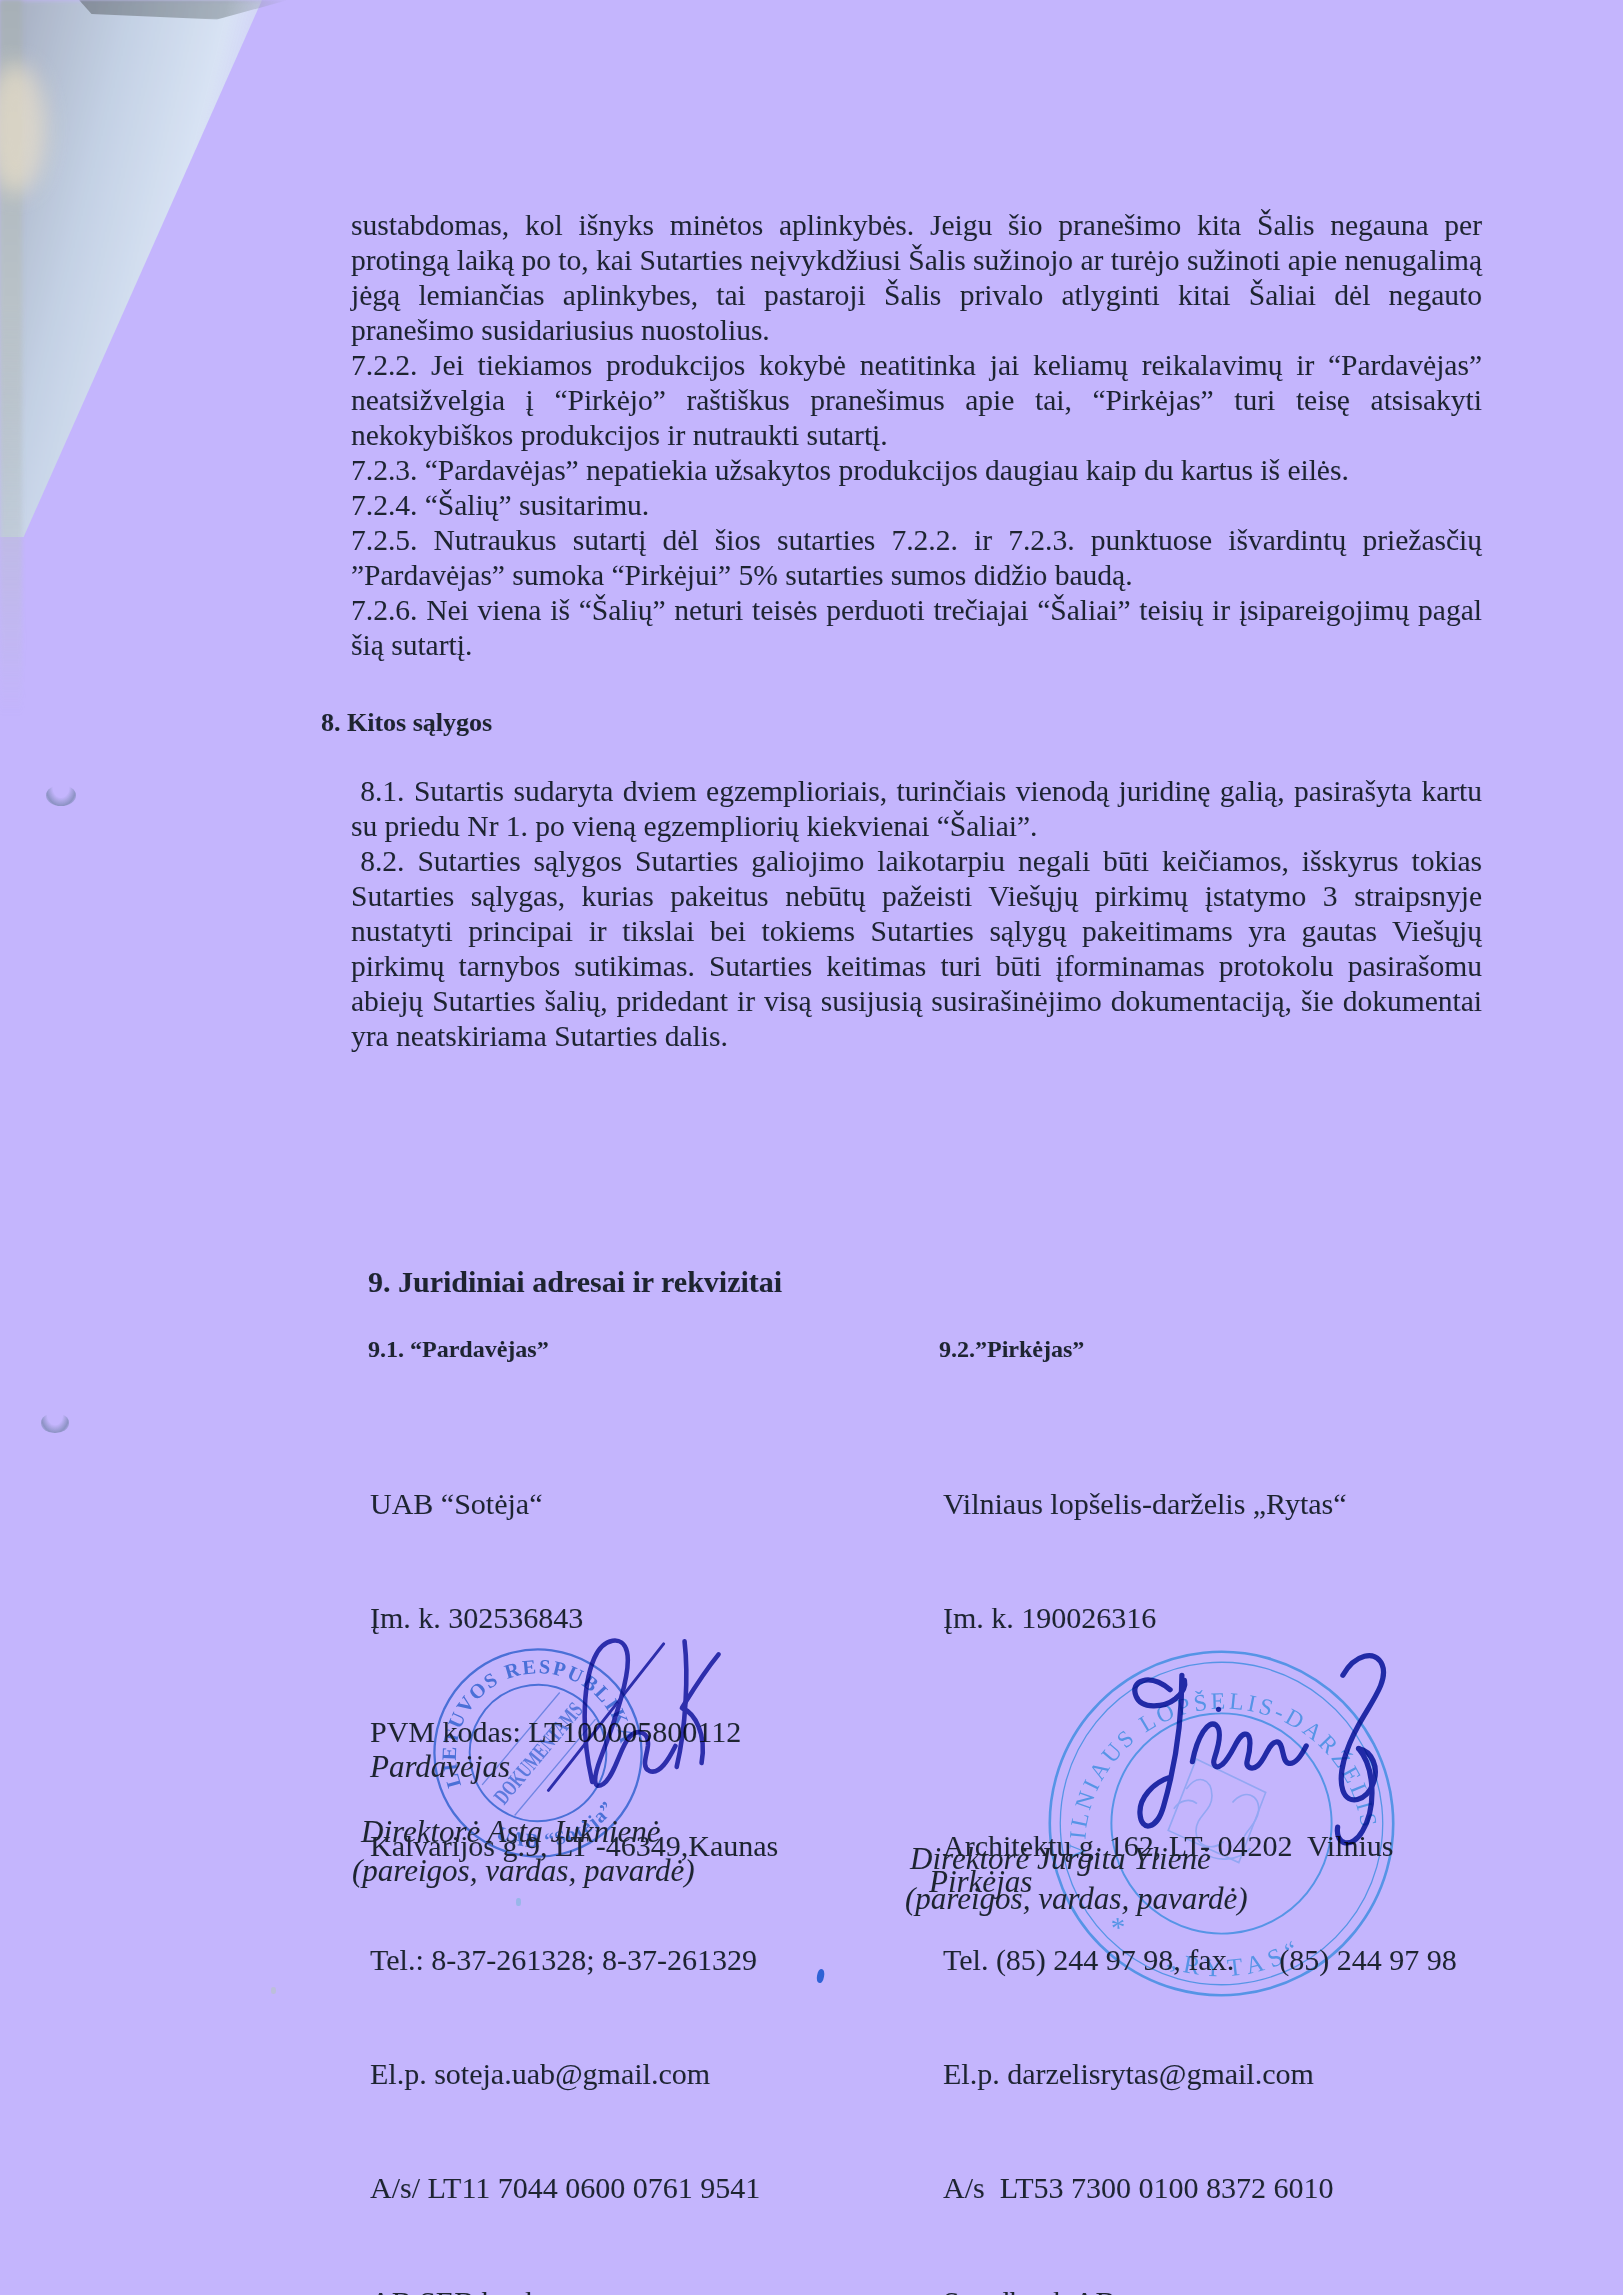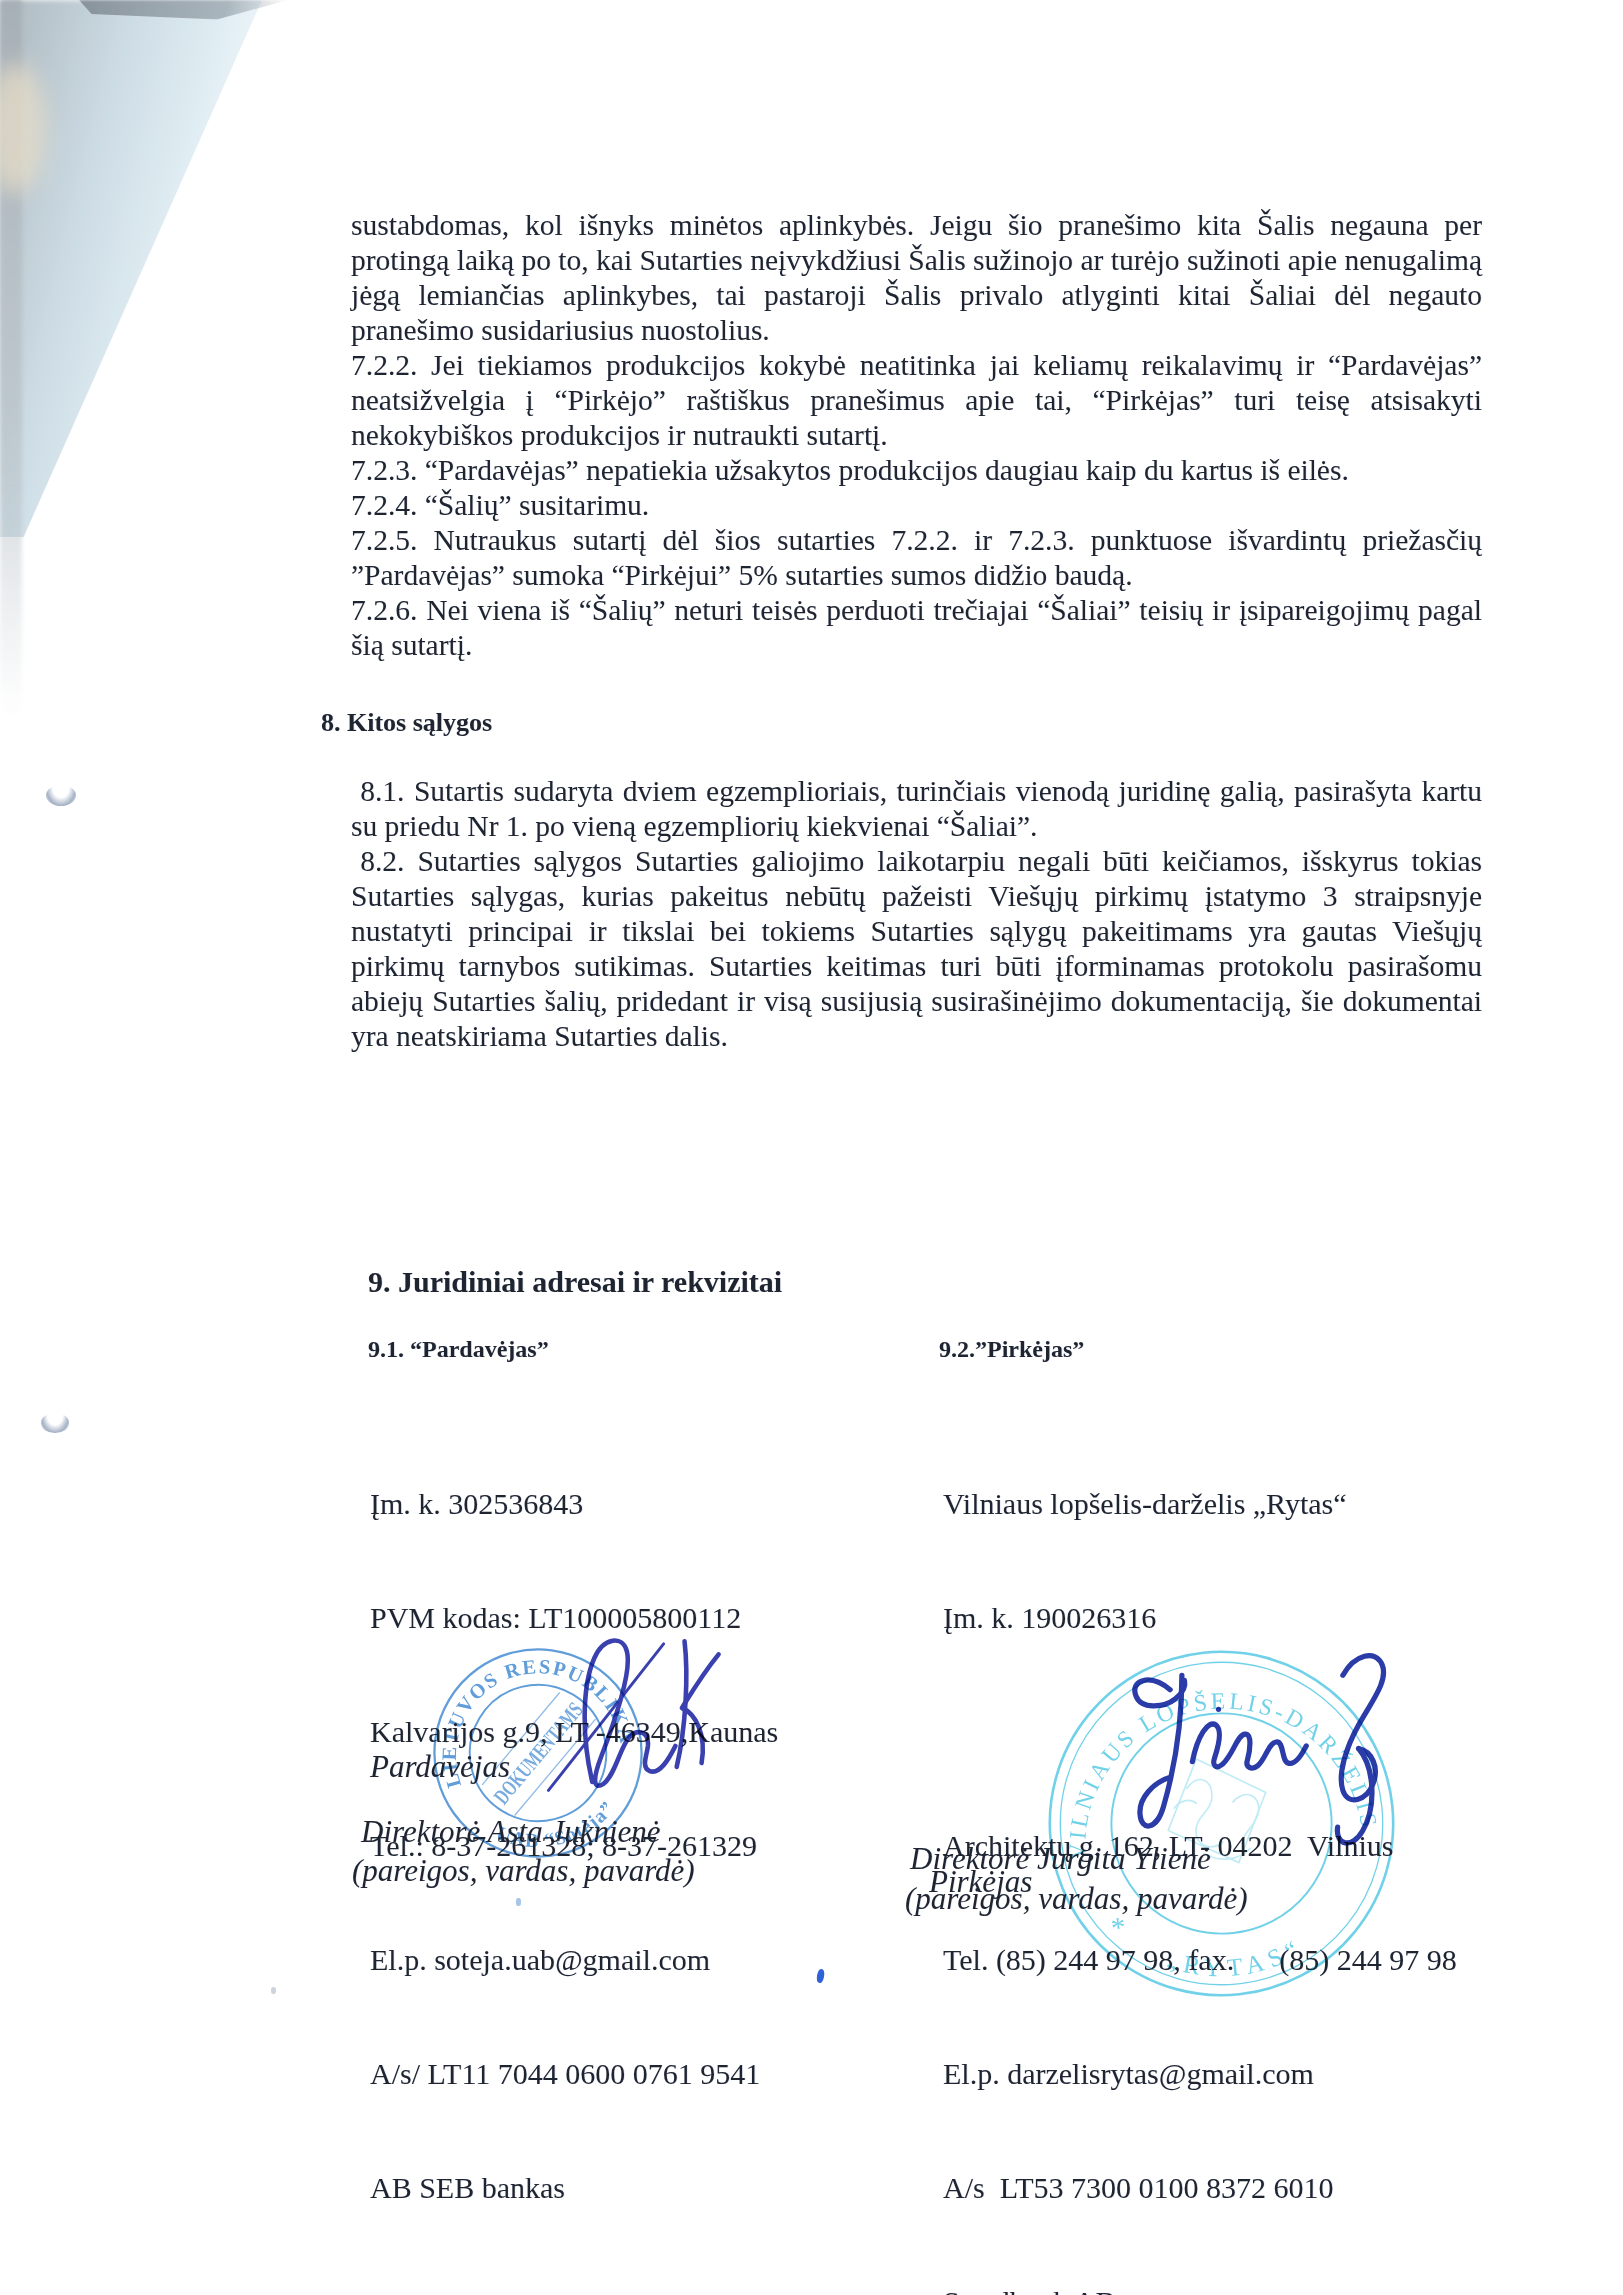--- a/index.html
+++ b/index.html
@@ -1,19 +1,19 @@
 <!DOCTYPE html>
 <html style="font-size:10.5px"><head>
 <meta charset="utf-8">
 <style>
   html,body{margin:0;padding:0;background:#e8e8e8;}
   #page{
     position:relative;
     width:1623px;height:2295px;
-    background:#ffffff;
+    background:#c4b5fd;
     overflow:hidden;
     font-family:"Liberation Serif", serif;
     color:#1e2430;
   }
   
   .corner-wedge{
     position:absolute;left:0;top:0;width:308px;height:550px;
     background:linear-gradient(104deg,#9fabb3 0%,#c4d6e0 30%,#dcebf2 52%,rgba(255,255,255,0) 76%);
     clip-path:polygon(0 0,262px 0,23.6px 537px,0 537px);
     filter:blur(2.6px);opacity:.85;z-index:1;
@@ -87,20 +87,21 @@
     <p class="h8">8. Kitos sąlygos</p>
     <p class="p8">8.1. Sutartis sudaryta dviem egzemplioriais, turinčiais vienodą juridinę galią, pasirašyta kartu su priedu Nr 1.  po vieną egzempliorių kiekvienai “Šaliai”.</p>
     <p class="p8">8.2. Sutarties sąlygos Sutarties galiojimo laikotarpiu negali būti keičiamos, išskyrus tokias Sutarties sąlygas, kurias pakeitus nebūtų pažeisti Viešųjų pirkimų įstatymo 3 straipsnyje nustatyti principai ir tikslai bei tokiems Sutarties sąlygų pakeitimams yra gautas Viešųjų pirkimų tarnybos sutikimas. Sutarties keitimas turi būti įforminamas protokolu pasirašomu abiejų Sutarties šalių, pridedant ir visą susijusią susirašinėjimo dokumentaciją, šie dokumentai yra neatskiriama Sutarties dalis.</p>
   </div>
 
   <div class="abs h9" style="left:368px;top:1217px;">9. Juridiniai adresai ir rekvizitai</div>
   <div class="abs colhead" style="left:368px;top:1288px;">9.1. “Pardavėjas”</div>
   <div class="abs colhead" style="left:939px;top:1288px;">9.2.”Pirkėjas”</div>
 
   <div class="abs addr" style="left:370px;top:1361px;">
+    <div>UAB “Sotėja“</div>
     <div>Įm. k. 302536843</div>
     <div>PVM kodas: LT100005800112</div>
     <div>Kalvarijos g.9, LT -46349,Kaunas</div>
     <div>Tel.: 8-37-261328; 8-37-261329</div>
     <div>El.p. soteja.uab@gmail.com</div>
     <div>A/s/ LT11 7044 0600 0761 9541</div>
     <div>AB SEB bankas</div>
   </div>
 
   <div class="abs addr" style="left:943px;top:1361px;">

